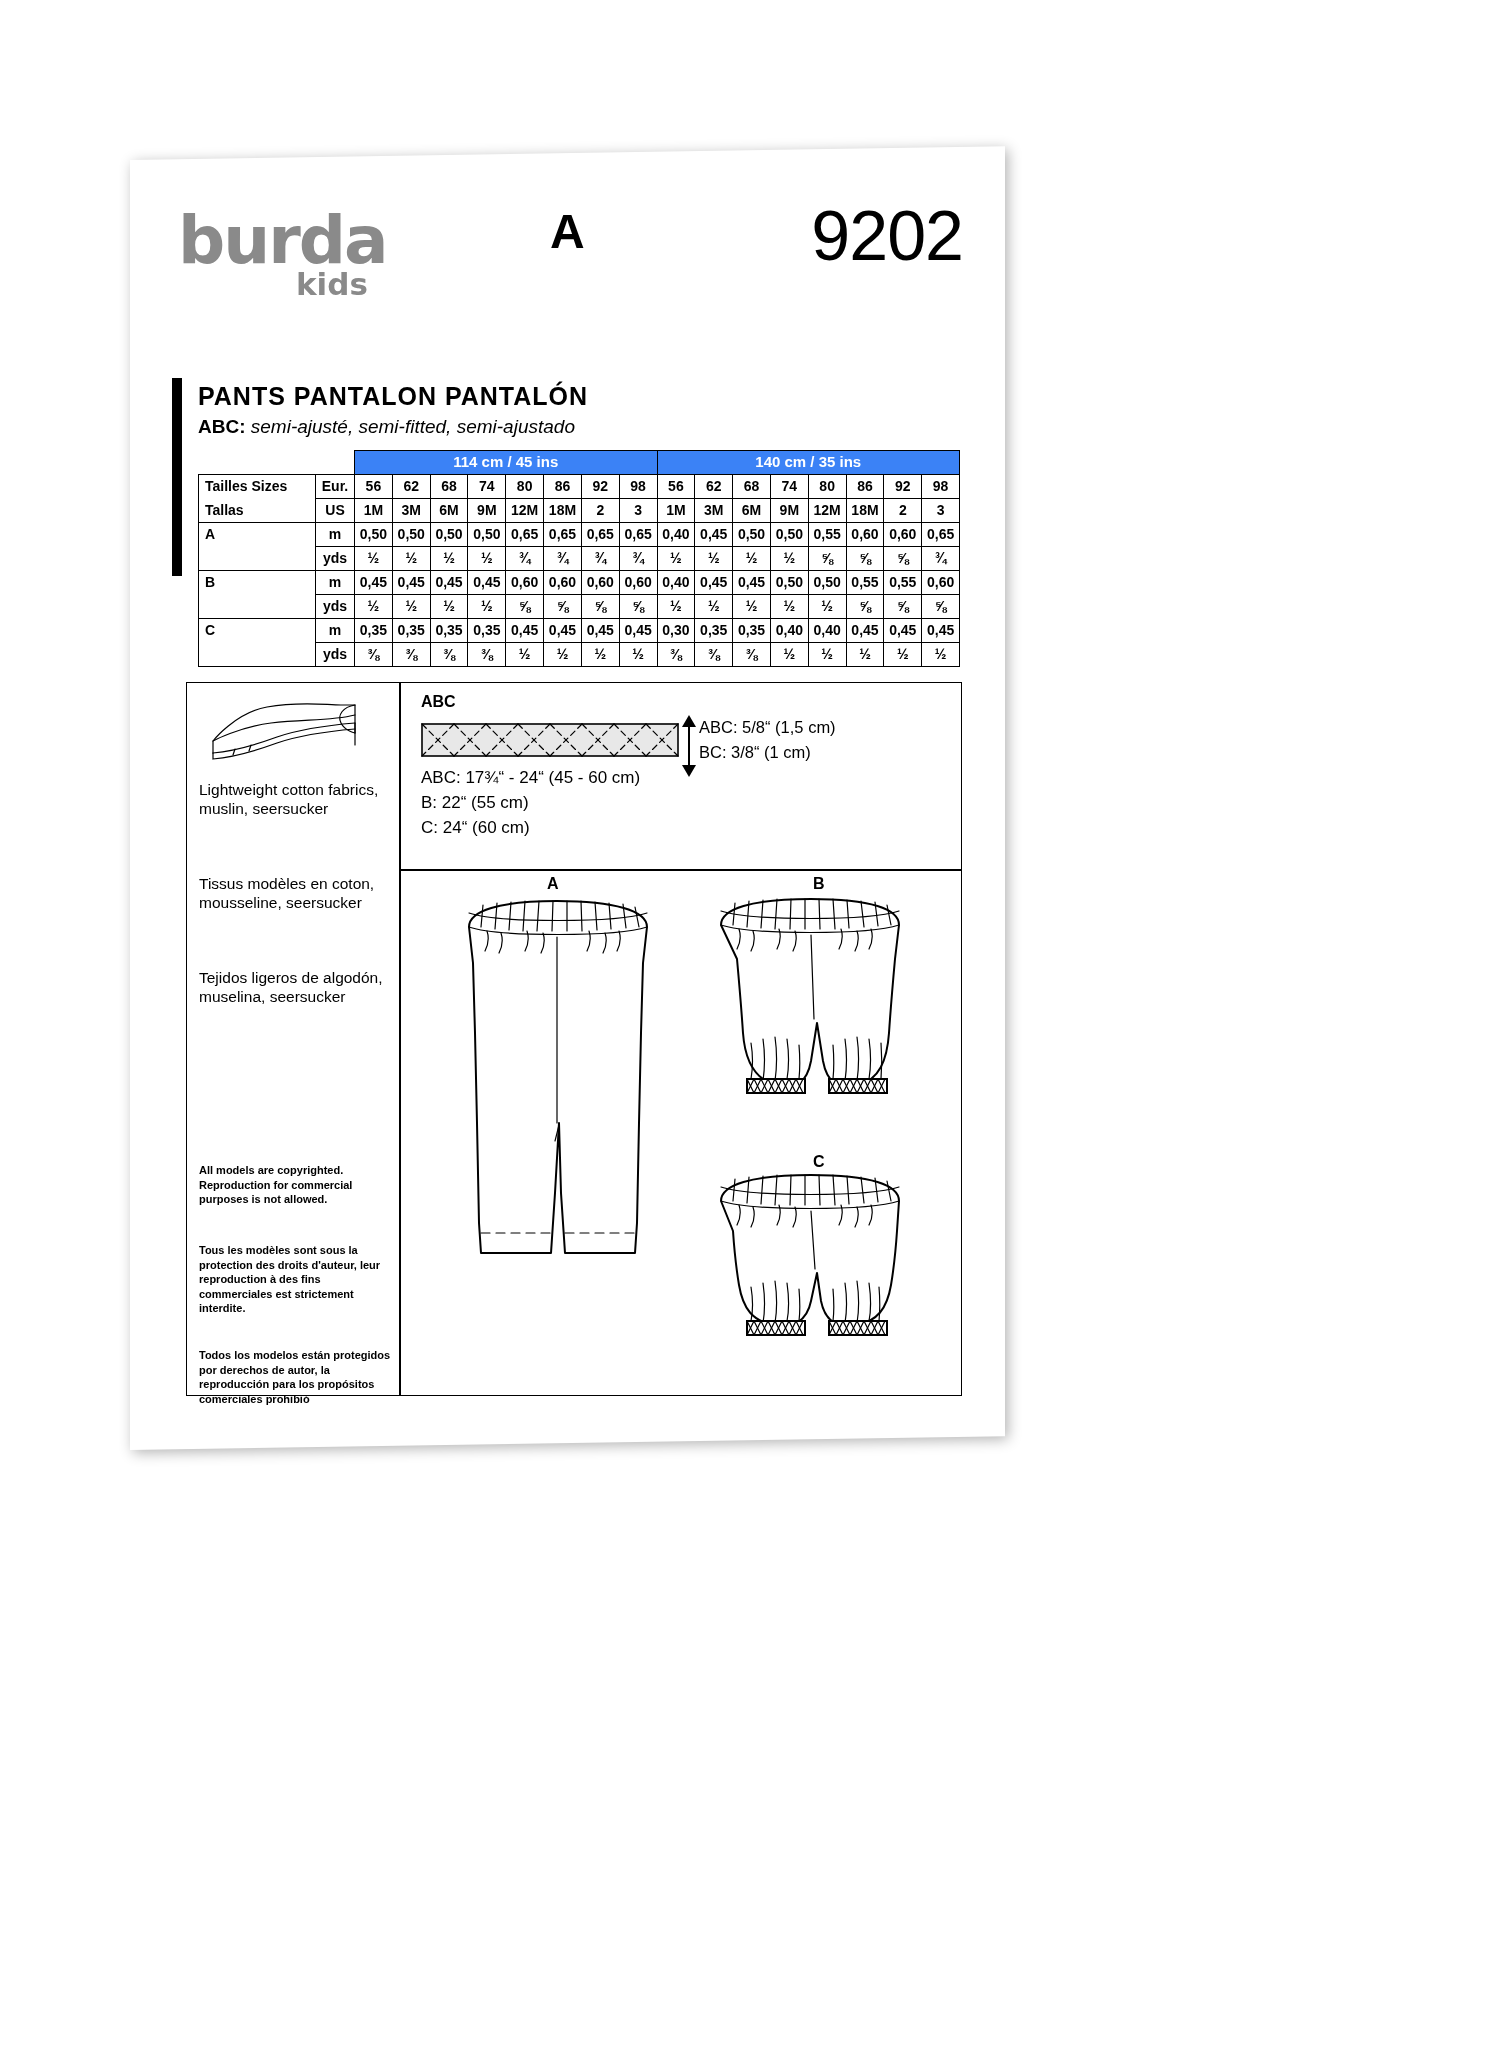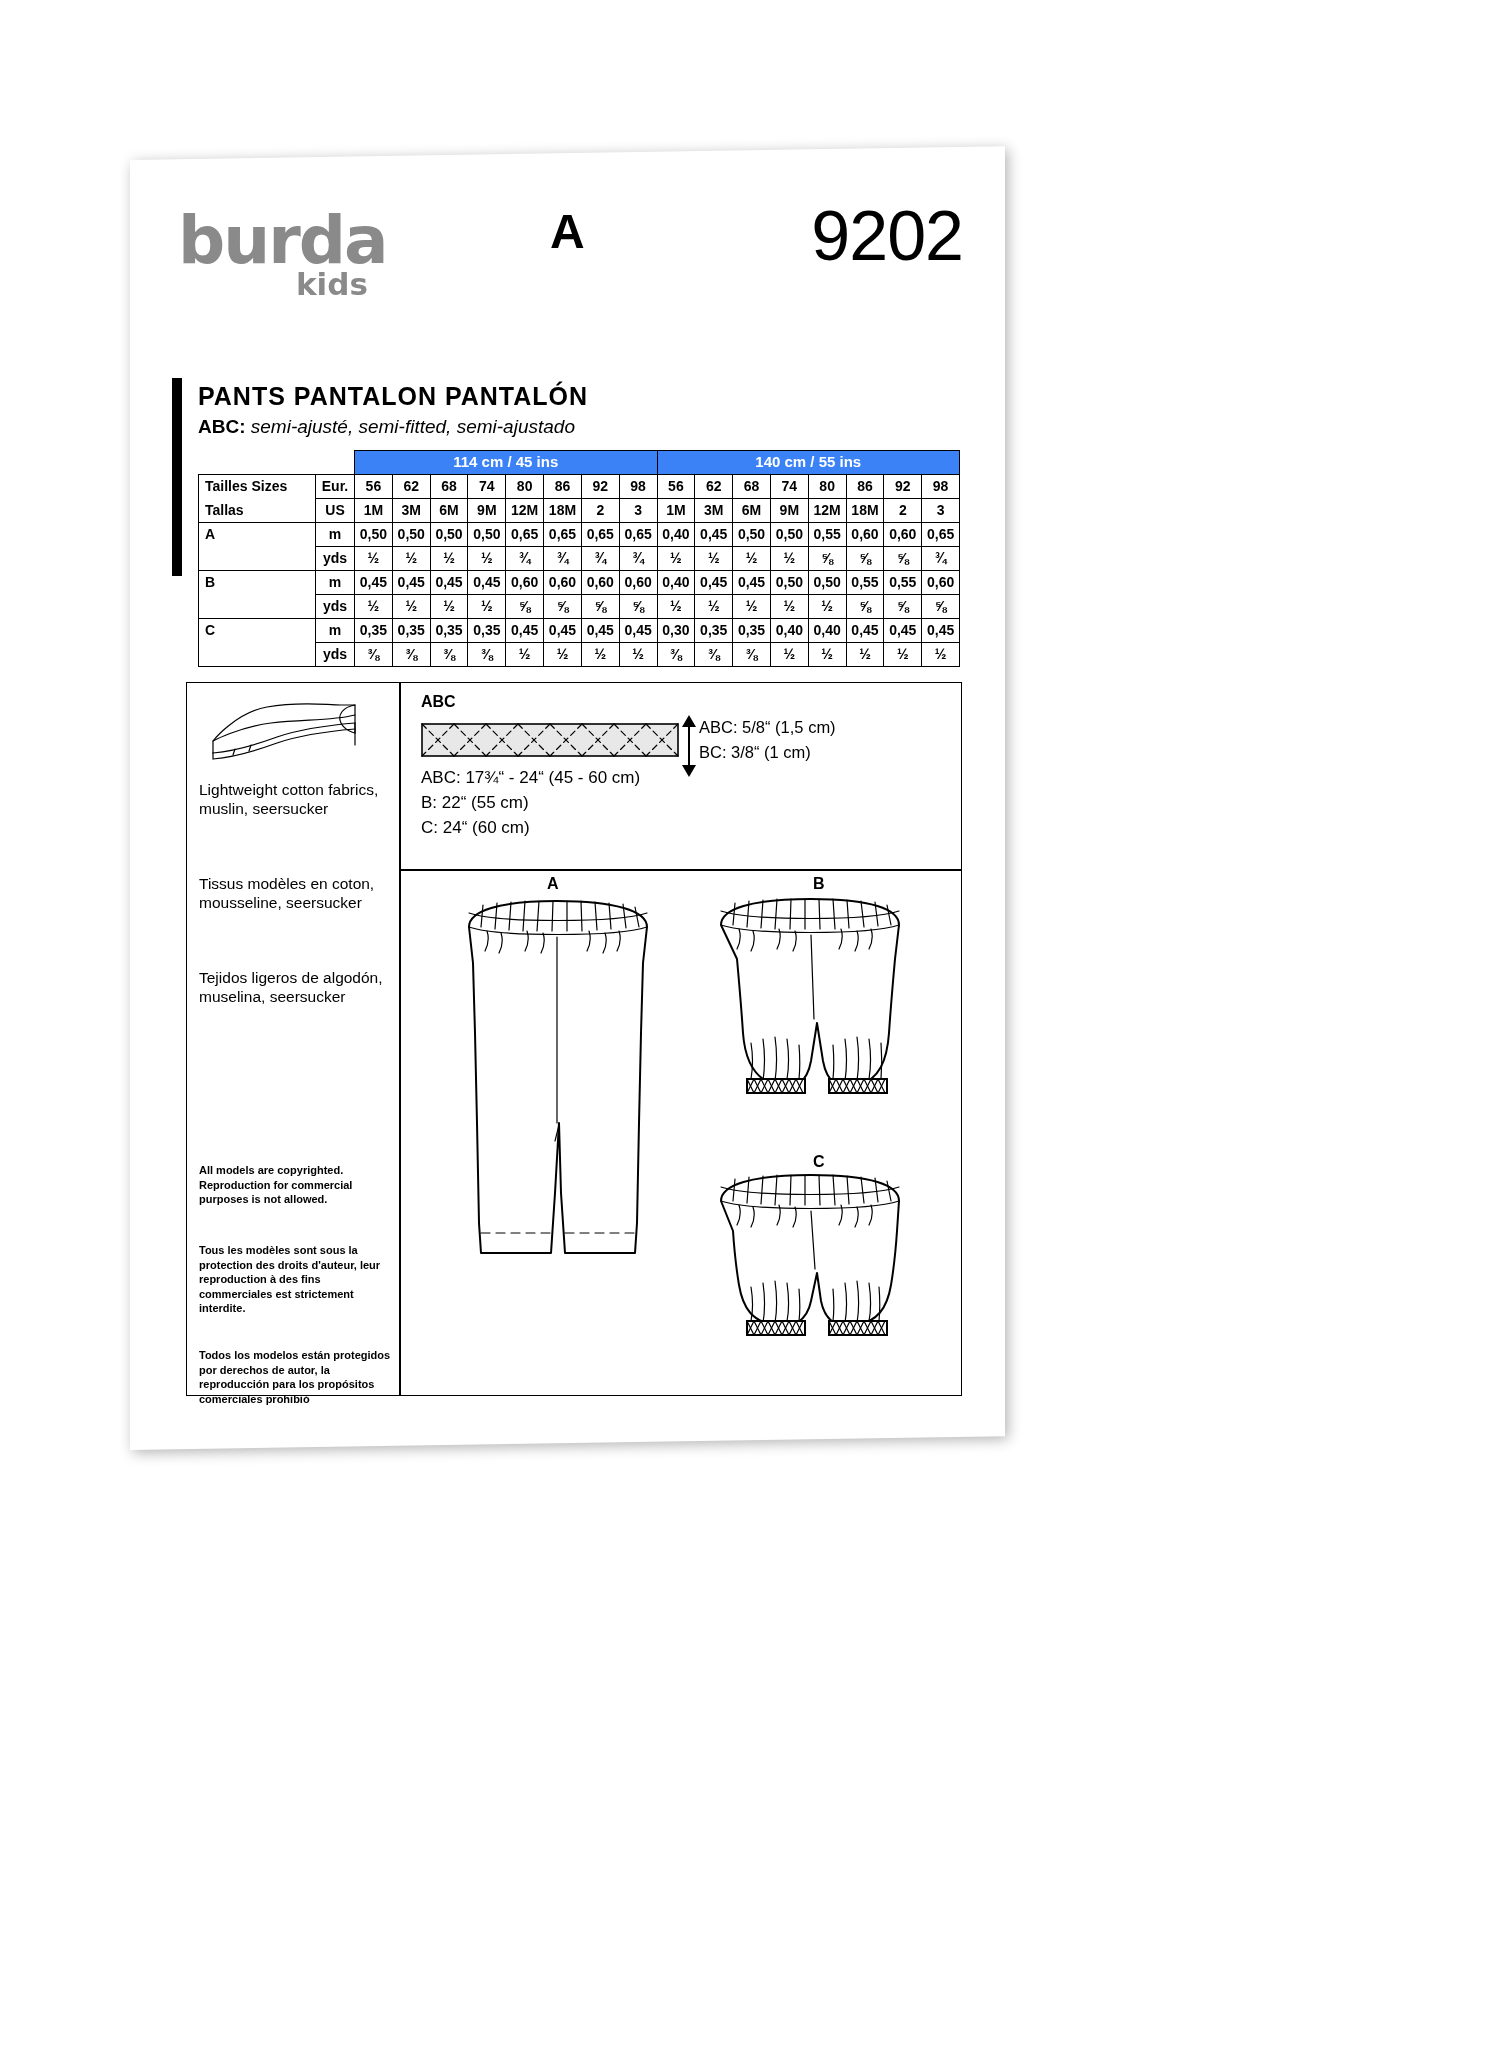--- a/index.html
+++ b/index.html
@@ -250,21 +250,21 @@
   <div class="title-bar"></div>
   <div class="title-main">PANTS  PANTALON  PANTALÓN</div>
   <div class="title-sub"><b>ABC:</b><i> semi-ajusté, semi-fitted, semi-ajustado</i></div>
 
   <table class="tbl">
     <tbody>
           <tr>
       <td class="blank"></td>
       <td class="blank"></td>
       <td class="hdr-text" colspan="8">114 cm / 45 ins</td>
-      <td class="hdr-text" colspan="8">140 cm / 55 ins</td>
+      <td class="hdr-text" colspan="8">140 cm / 35 ins</td>
     </tr>
     <tr>
       <td class="lbl no-b-bot">Tailles   Sizes</td>
       <td class="unit">Eur.</td>
       <td>56</td>
       <td>62</td>
       <td>68</td>
       <td>74</td>
       <td>80</td>
       <td>86</td>

